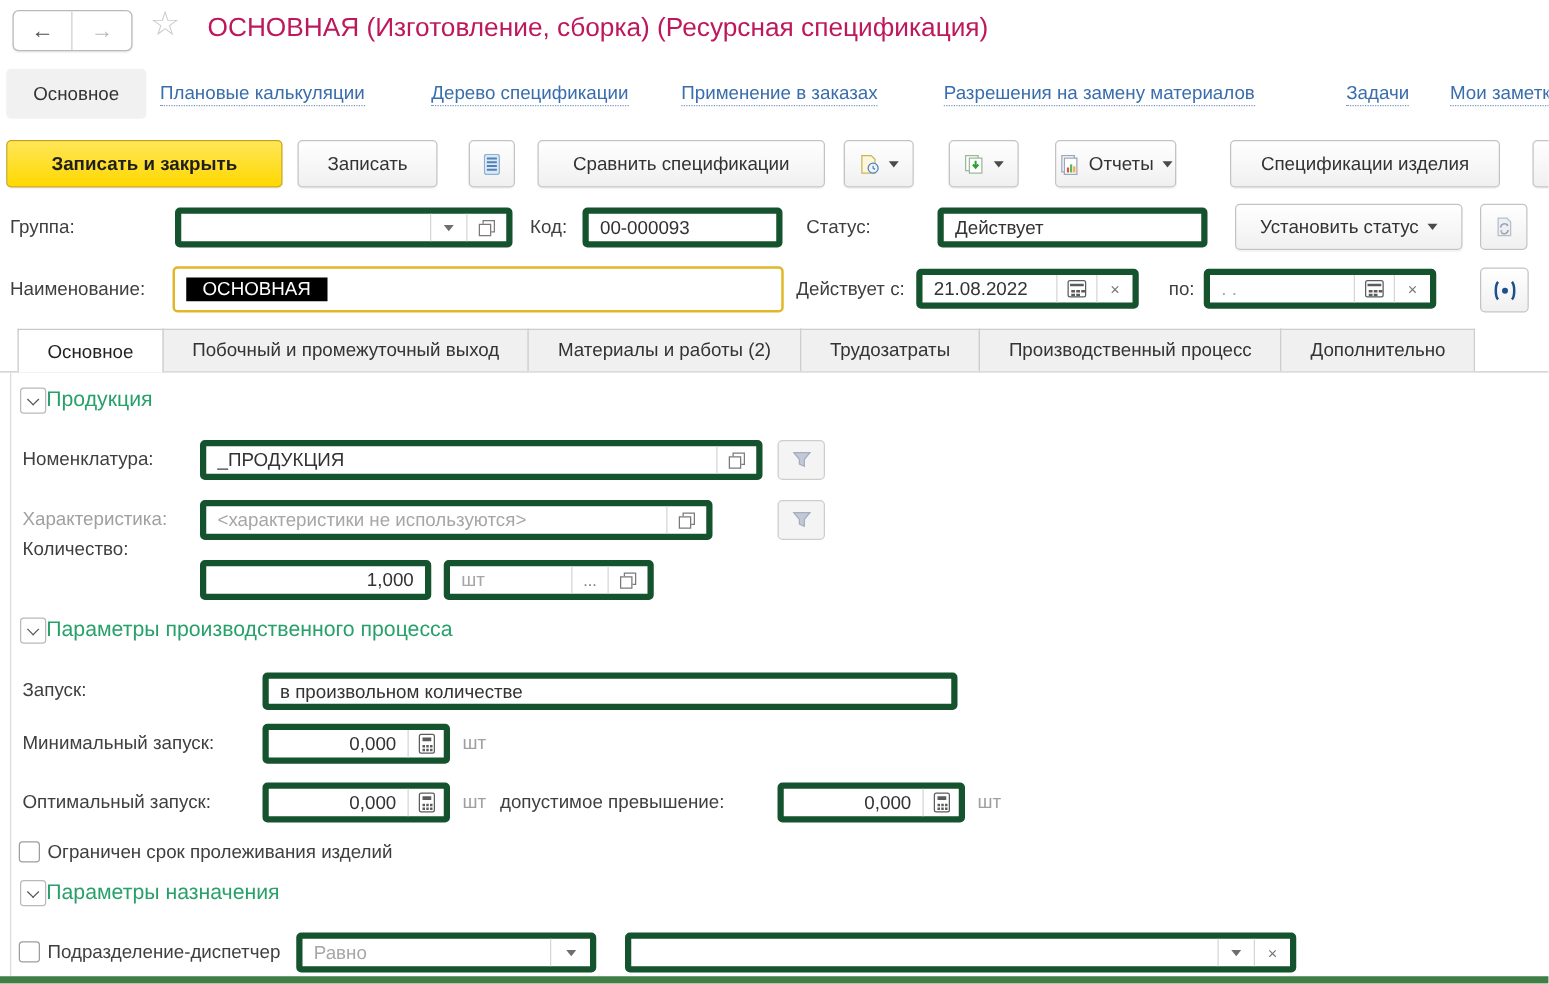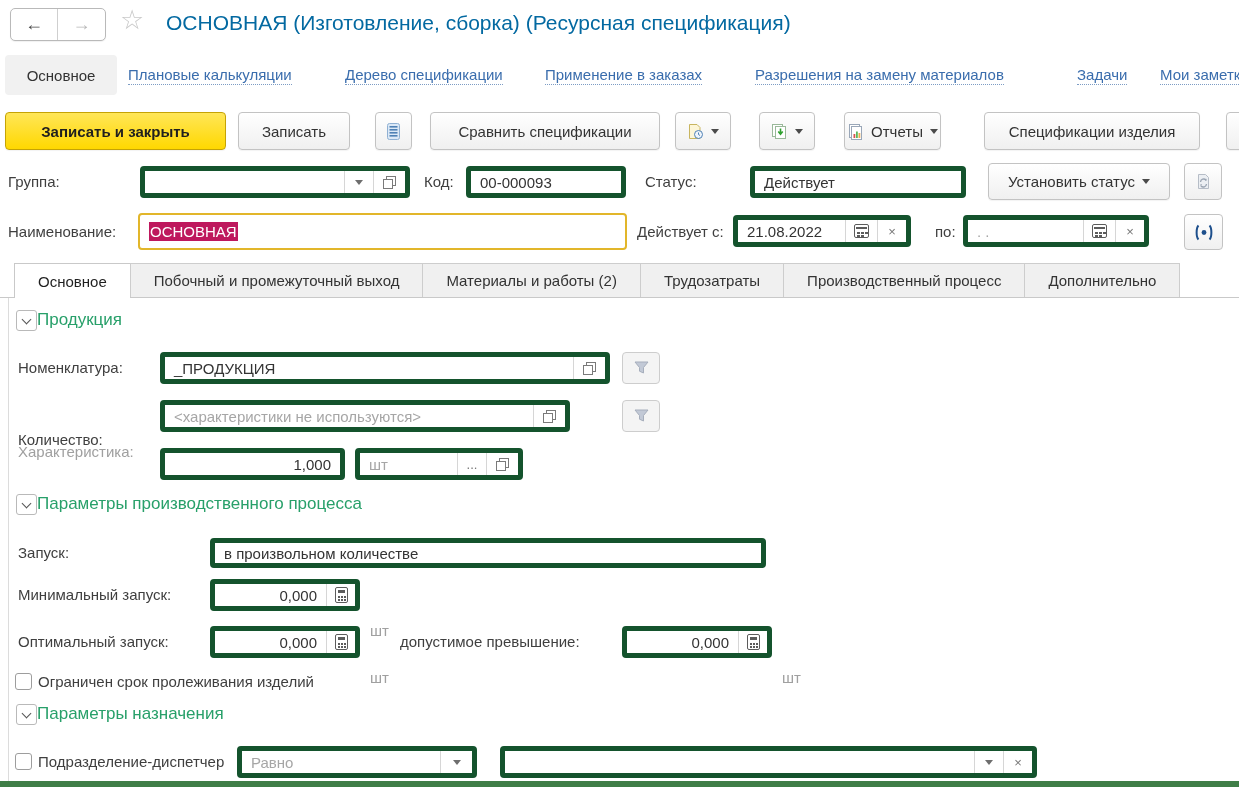--- a/index.html
+++ b/index.html
@@ -6,43 +6,43 @@
   html,body { margin:0; padding:0; background:#fff; }
   body { font-family:"Liberation Sans","DejaVu Sans",sans-serif; color:#3f3f3f; }
   .app { position:relative; width:1239px; height:787px; background:#fff; overflow:hidden; }
 
   
   .histgroup { position:absolute; left:10px; top:8px; display:flex; border:1px solid #b9b9b9; border-radius:5px; background:#fff; overflow:hidden; box-shadow:0 1px 1px rgba(0,0,0,.06); }
   .histbtn { width:47px; height:31px; display:flex; align-items:center; justify-content:center; font-size:18px; font-weight:bold; cursor:pointer; }
   .histbtn.back { color:#4b4b4b; border-right:1px solid #cfcfcf; }
   .histbtn.fwd  { color:#b9b9b9; }
   .star { position:absolute; left:120px; top:4px; font-size:27px; color:#c9c9c9; cursor:pointer; }
-  .wintitle { position:absolute; left:166px; top:11px; font-size:21px; color:#0369a1; white-space:nowrap; }
+  .wintitle { position:absolute; left:166px; top:11px; font-size:21px; color:#be185d; white-space:nowrap; }
 
   
   .nav-active { position:absolute; left:5px; top:55px; width:112px; height:40px; background:#f1f1f1; border-radius:4px; display:flex; align-items:center; justify-content:center; font-size:15px; color:#333; }
   .navlink { position:absolute; top:66px; font-size:15px; color:#3a6dad; border-bottom:1px dotted #7d9cc4; padding-bottom:1px; white-space:nowrap; cursor:pointer; }
 
   
   .toolbar { position:absolute; left:0; top:112px; width:1239px; height:40px; }
   .btn { position:absolute; top:0; height:38px; display:flex; align-items:center; justify-content:center; gap:7px; background:linear-gradient(#ffffff,#f0f0f0); border:1px solid #c3c3c3; border-radius:4px; font-size:15px; color:#333; cursor:pointer; white-space:nowrap; box-shadow:0 1px 1px rgba(0,0,0,.05); }
   .btn.yellow { background:linear-gradient(#ffe658,#ffd800); border-color:#c5a305; font-weight:bold; color:#1f1f1f; }
   .i-caret { width:0; height:0; border-left:4px solid transparent; border-right:4px solid transparent; border-top:5px solid #4a4a4a; }
   .seg .i-caret { border-top-color:#6e6e6e; }
 
   
   .ctl { position:absolute; height:32px; display:flex; align-items:stretch; border:5px solid #14532d; border-radius:4px; background:#fff; }
   .ctl .txt { flex:1; display:flex; align-items:center; padding:0 9px; font-size:15px; color:#333; white-space:nowrap; overflow:hidden; }
   .ctl .txt.r { justify-content:flex-end; }
   .ctl .txt.gray { color:#a6a6a6; }
   .ctl .seg { display:flex; align-items:center; justify-content:center; border-left:1px solid #d6d6d6; min-width:29px; color:#777; font-size:13px; cursor:pointer; }
   .name-ctl { height:37px; border:2px solid #e2b62a; }
-  .sel { background:#be185d; color:#fff; padding:1px 1px; }
+  .sel { background:#000000; color:#fff; padding:1px 13px; }
   .lbl { position:absolute; font-size:15px; color:#3f3f3f; white-space:nowrap; }
-  .lbl.gray { color:#a0a0a0;margin-top:36px; }
+  .lbl.gray { color:#a0a0a0; }
 
   
   .i-open { position:relative; width:13px; height:13px; display:inline-block; }
   .i-open::before { content:""; position:absolute; right:0; top:0; width:8px; height:8px; border:1px solid #7a7a7a; background:#fff; }
   .i-open::after  { content:""; position:absolute; left:0; bottom:0; width:8px; height:8px; border:1px solid #7a7a7a; background:#fff; }
   .i-cal { position:relative; width:15px; height:14px; border:1px solid #5c5c5c; border-radius:2px; background:#fff; }
   .i-cal::before { content:""; position:absolute; left:1px; right:1px; top:2px; height:2px; background:#5c5c5c; }
   .i-cal::after { content:""; position:absolute; left:2px; top:7px; width:3px; height:2px; color:#5c5c5c; background:currentColor; box-shadow:4px 0 currentColor, 8px 0 currentColor, 0 3px currentColor, 4px 3px currentColor; }
   .i-calc { position:relative; width:13px; height:16px; border:1px solid #5c5c5c; border-radius:2px; background:#fff; }
   .i-calc::before { content:""; position:absolute; left:2px; right:2px; top:2px; height:3px; background:#5c5c5c; }

